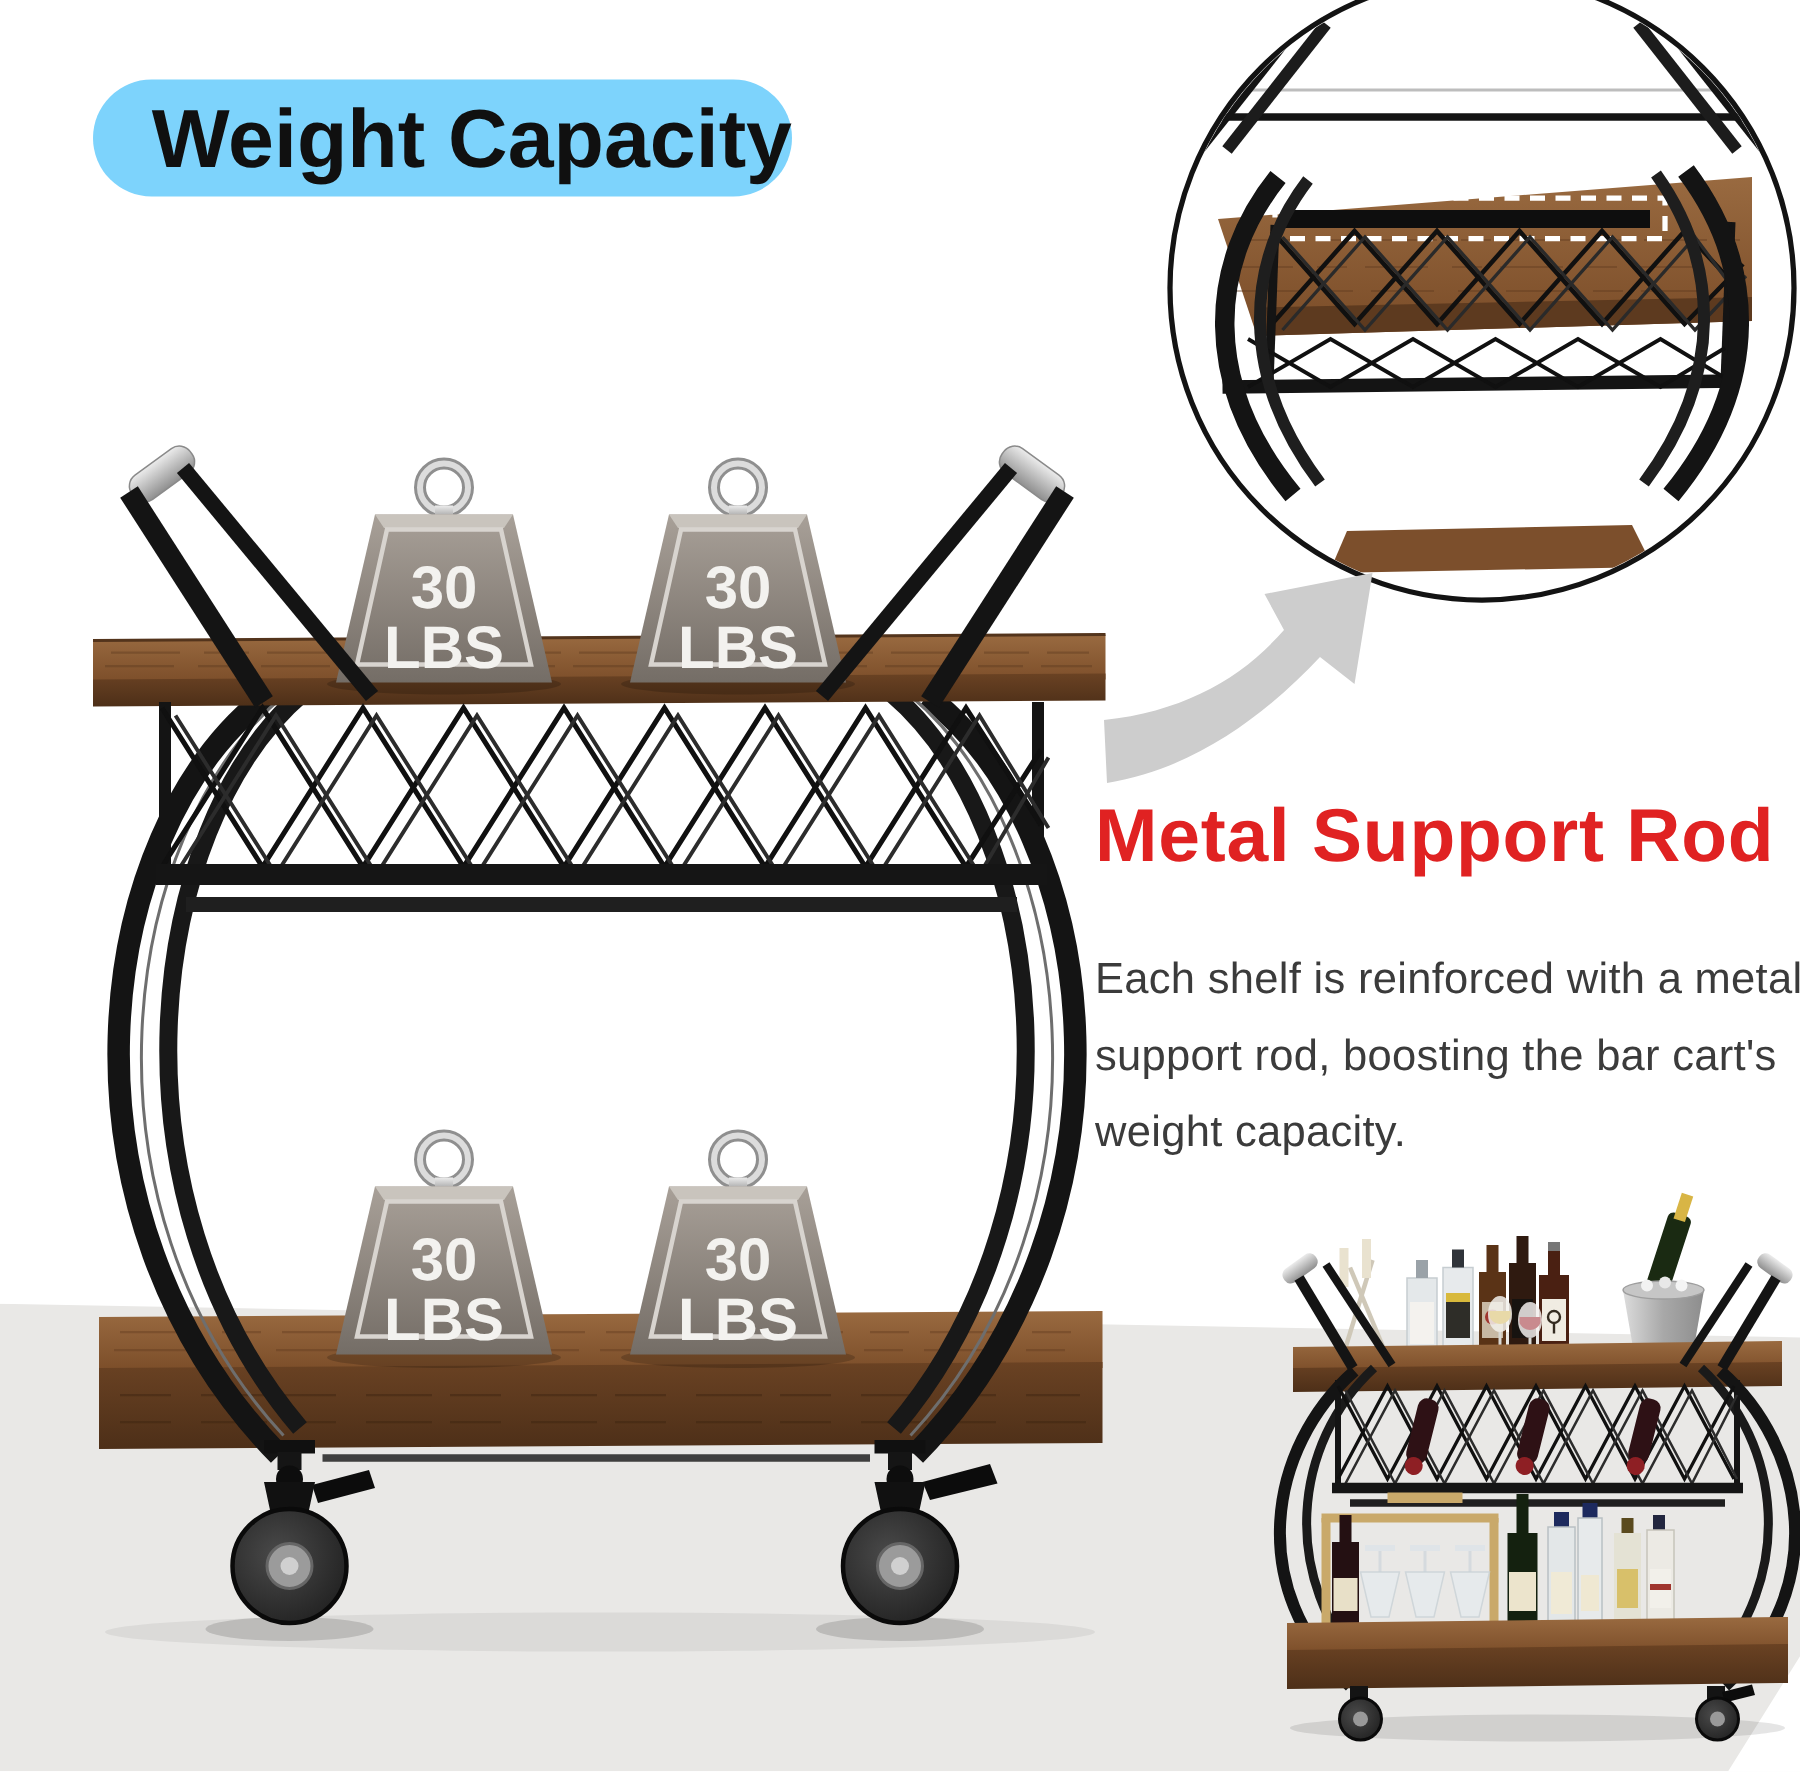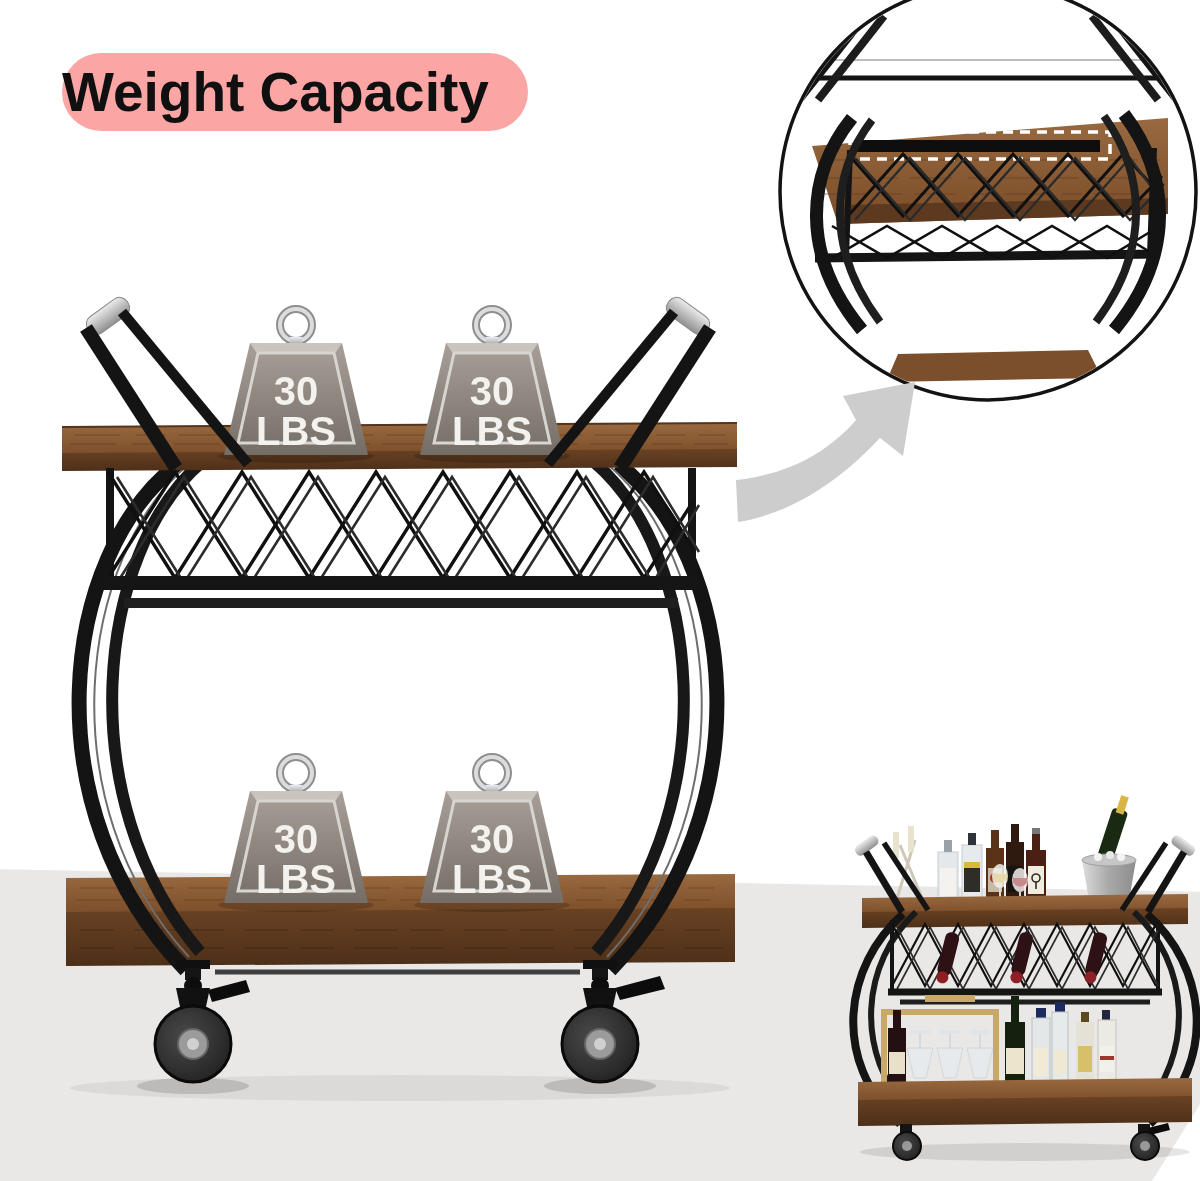--- a/index.html
+++ b/index.html
@@ -4,21 +4,21 @@
 <style>
   html,body{margin:0;padding:0;background:#ffffff;}
   .stage{position:relative;width:1200px;height:1181px;background:#ffffff;overflow:hidden;
          font-family:"Liberation Sans",sans-serif;}
   .bg-floor{position:absolute;inset:0;background:#e9e8e6;
             clip-path:polygon(0 73.6%,100% 75.5%,100% 100%,0 100%);}
   .bg-wedge{position:absolute;inset:0;background:#ffffff;
             clip-path:polygon(96% 100%,100% 93.5%,100% 100%);}
   .scene{position:absolute;inset:0;width:1200px;height:1181px;}
   .badge{position:absolute;left:62px;top:53px;width:466px;height:78px;
-         background:#fca5a5;border-radius:39px;display:flex;align-items:center;justify-content:flex-start;}
+         background:#7dd3fc;border-radius:39px;display:flex;align-items:center;justify-content:flex-end;}
   .badge span{font-size:55px;font-weight:700;color:#101010;letter-spacing:0px;}
   .feature{position:absolute;left:730px;top:528px;width:470px;}
   .feature-heading{font-size:50px;font-weight:700;color:#e02222;letter-spacing:.5px;white-space:nowrap;}
   .feature-body{margin-top:42px;}
   .feature-line{font-size:29px;color:#3b3b3b;font-weight:500;line-height:51px;white-space:nowrap;letter-spacing:.2px;}
   .w-label{font-weight:700;font-size:40px;fill:#f3f2ef;text-anchor:middle;
            font-family:"Liberation Sans",sans-serif;}
 </style>
 </head>
 <body>
@@ -391,14 +391,22 @@
         <circle cx="1145" cy="1146" r="14" fill="url(#wheelGrad)" stroke="#0a0a0a" stroke-width="2"></circle>
         <circle cx="1145" cy="1146" r="5" fill="#999999"></circle>
       </g>
     </g>
   </svg>
 
   <div class="badge">
     <span>Weight Capacity</span>
   </div>
 
+  <div class="feature">
+    <div class="feature-heading">Metal Support Rod</div>
+    <div class="feature-body">
+      <div class="feature-line">Each shelf is reinforced with a metal</div>
+      <div class="feature-line">support rod, boosting the bar cart's</div>
+      <div class="feature-line">weight capacity.</div>
+    </div>
+  </div>
 
 </div>
 
 </body></html>

